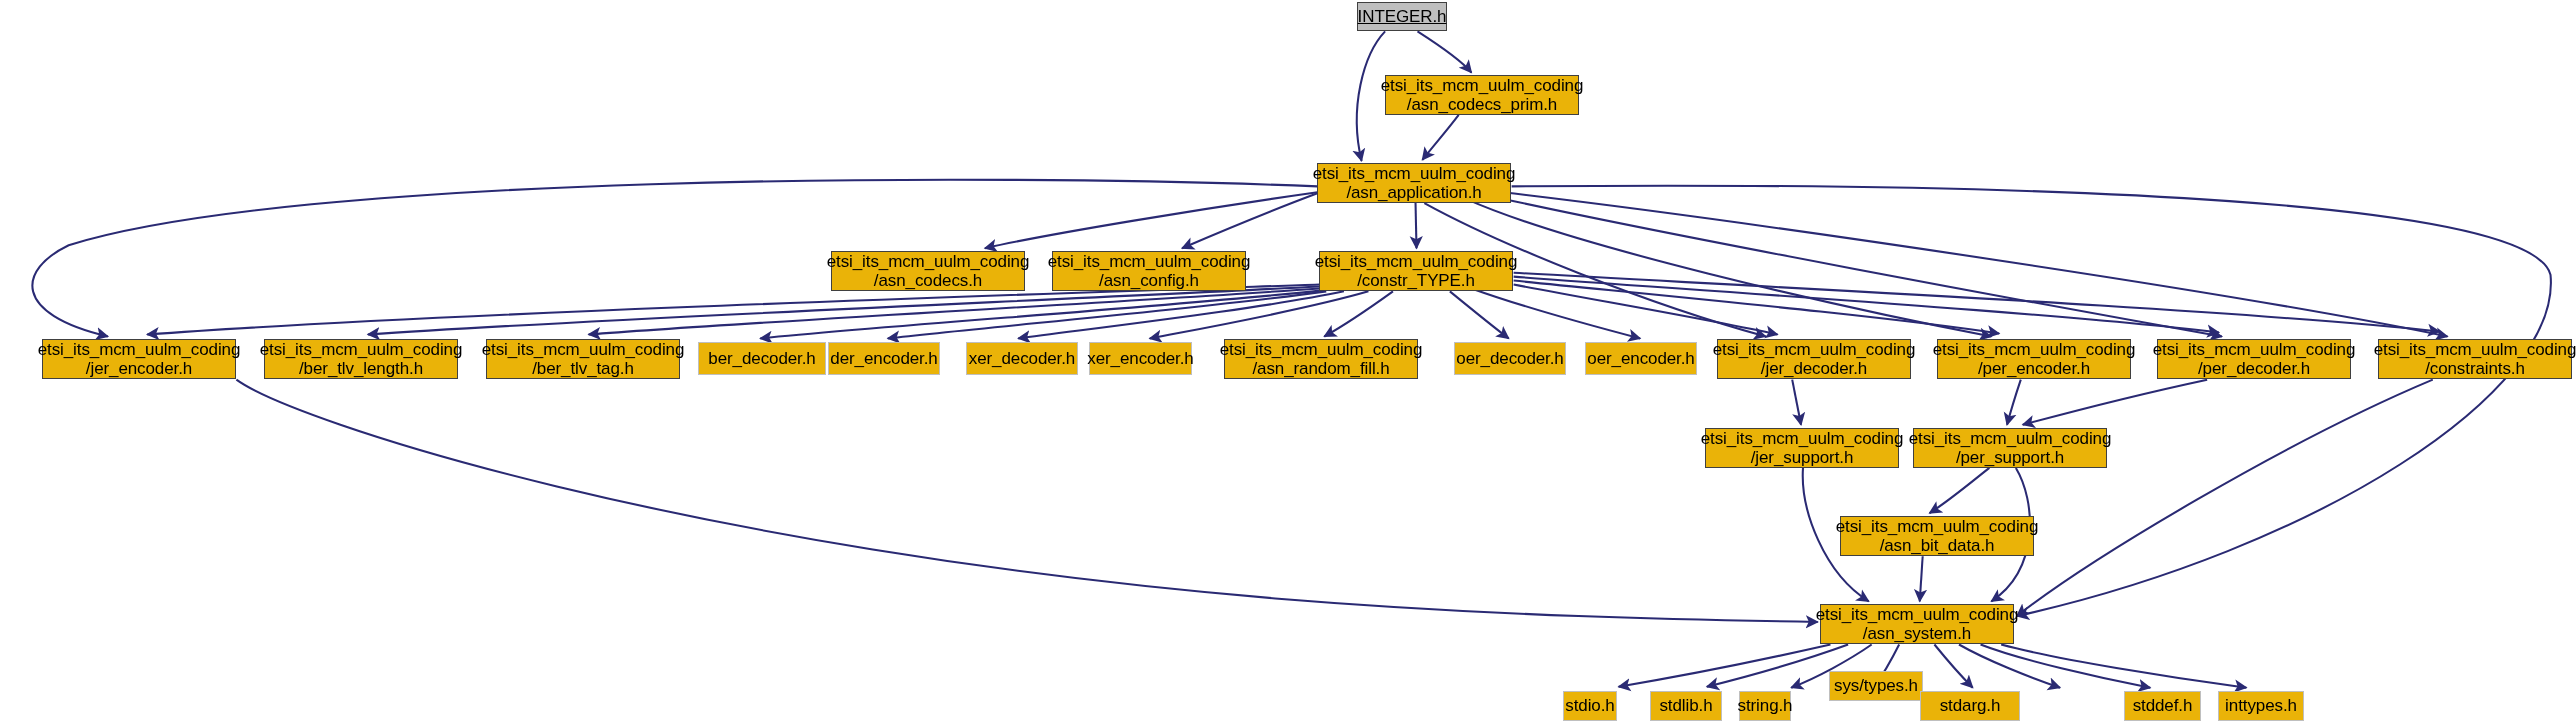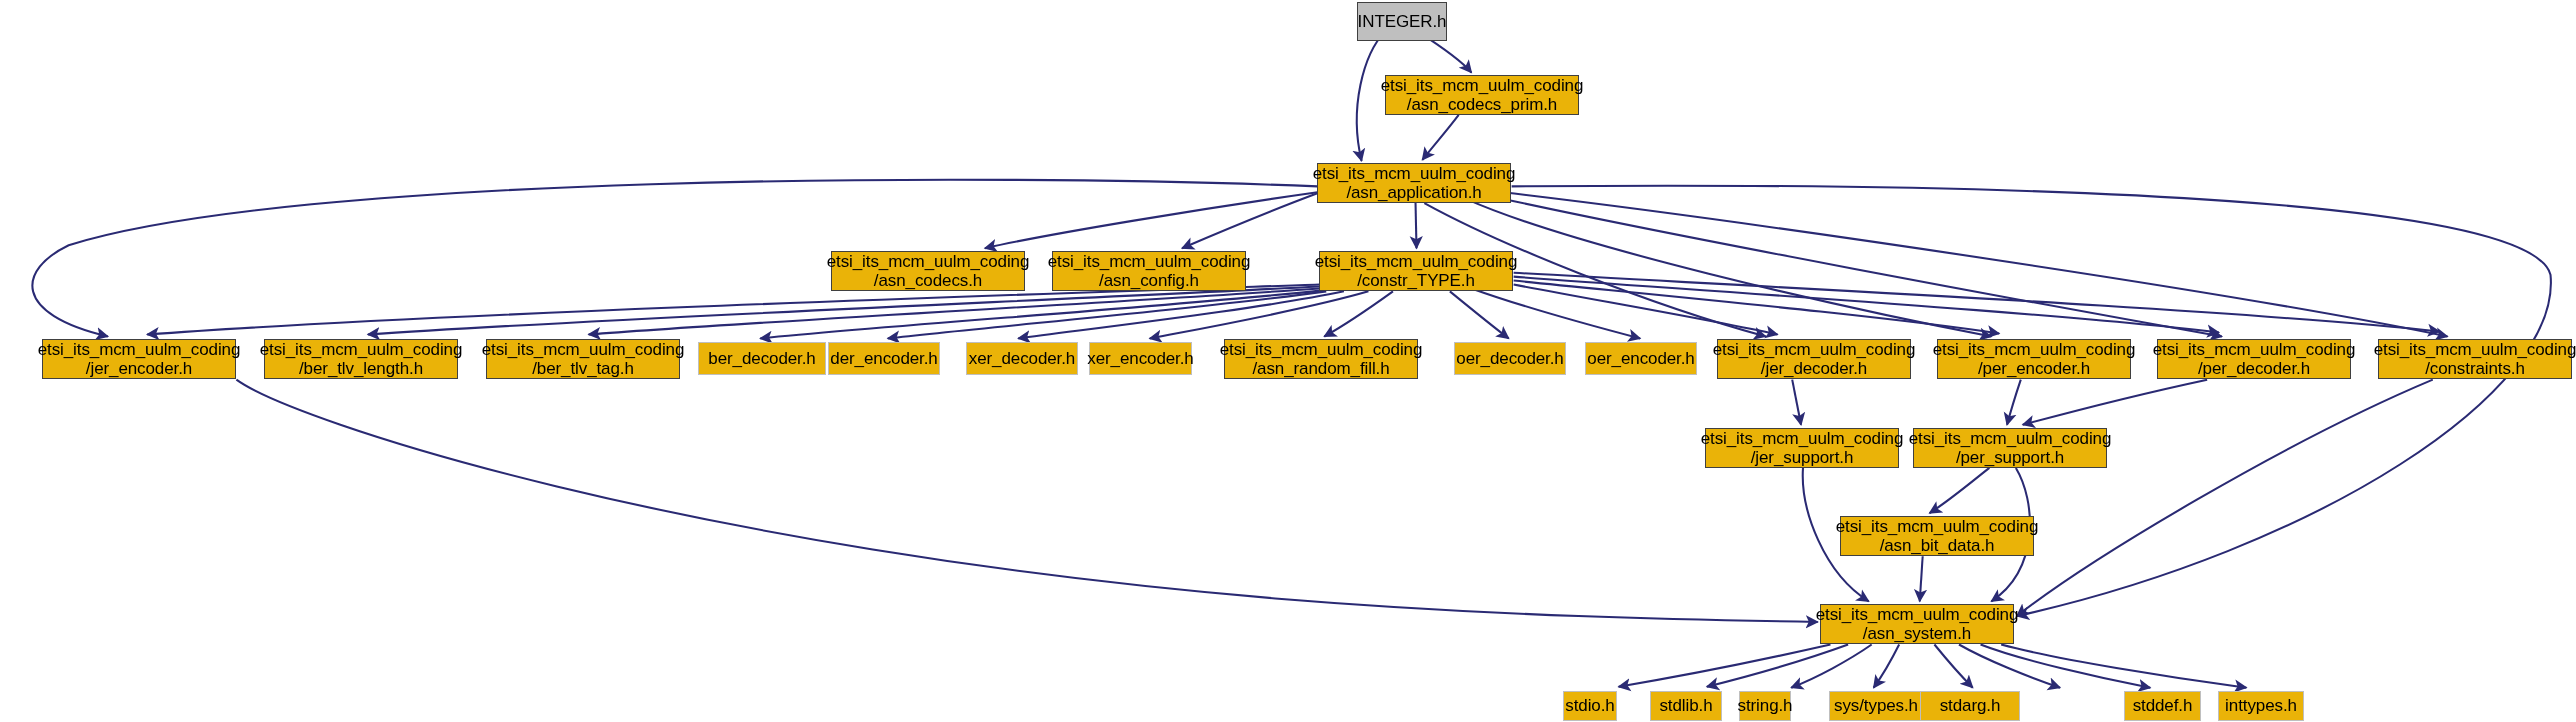--- a/index.html
+++ b/index.html
@@ -77,21 +77,21 @@
         <path d="M 1884,657 C 1840,673 1780,690 1740,700" marker-end="url(#arrow)" stroke="#2a2a73"></path>
         <path d="M 1908,657 C 1885,673 1852,691 1826,701" marker-end="url(#arrow)" stroke="#2a2a73"></path>
         <path d="M 1936,657 C 1928,673 1918,690 1910,701" marker-end="url(#arrow)" stroke="#2a2a73"></path>
         <path d="M 1972,657 C 1985,673 2000,690 2011,701" marker-end="url(#arrow)" stroke="#2a2a73"></path>
         <path d="M 1997,657 C 2025,673 2070,691 2100,701" marker-end="url(#arrow)" stroke="#2a2a73"></path>
         <path d="M 2019,657 C 2060,673 2140,691 2192,701" marker-end="url(#arrow)" stroke="#2a2a73"></path>
         <path d="M 2040,657 C 2095,672 2215,691 2290,701" marker-end="url(#arrow)" stroke="#2a2a73"></path>
       </g>
   </svg>
   <div id="node-layer">
-      <div class="node root" style="left: 1357px; top: 2px; width: 90px; height: 39px;"><span class="lbl">INTEGER.h</span></div>
+      <div class="node root" style="left: 1357px; top: 2px; width: 90px; height: 29px; text-decoration: underline;"><span class="lbl">INTEGER.h</span></div>
       <div class="node solid" style="left: 1385px; top: 75px; width: 194px; height: 40px;"><span class="lbl">etsi_its_mcm_uulm_coding
 /asn_codecs_prim.h</span></div>
       <div class="node solid" style="left: 1317px; top: 163px; width: 194px; height: 40px;"><span class="lbl">etsi_its_mcm_uulm_coding
 /asn_application.h</span></div>
       <div class="node solid" style="left: 831px; top: 251px; width: 194px; height: 40px;"><span class="lbl">etsi_its_mcm_uulm_coding
 /asn_codecs.h</span></div>
       <div class="node solid" style="left: 1052px; top: 251px; width: 194px; height: 40px;"><span class="lbl">etsi_its_mcm_uulm_coding
 /asn_config.h</span></div>
       <div class="node solid" style="left: 1319px; top: 251px; width: 194px; height: 40px;"><span class="lbl">etsi_its_mcm_uulm_coding
 /constr_TYPE.h</span></div>
@@ -121,20 +121,20 @@
 /jer_support.h</span></div>
       <div class="node solid" style="left: 1913px; top: 428px; width: 194px; height: 40px;"><span class="lbl">etsi_its_mcm_uulm_coding
 /per_support.h</span></div>
       <div class="node solid" style="left: 1840px; top: 516px; width: 194px; height: 40px;"><span class="lbl">etsi_its_mcm_uulm_coding
 /asn_bit_data.h</span></div>
       <div class="node solid" style="left: 1820px; top: 604px; width: 194px; height: 40px;"><span class="lbl">etsi_its_mcm_uulm_coding
 /asn_system.h</span></div>
       <div class="node" style="left: 1563px; top: 691px; width: 54px; height: 30px;"><span class="lbl">stdio.h</span></div>
       <div class="node" style="left: 1650px; top: 691px; width: 72px; height: 30px;"><span class="lbl">stdlib.h</span></div>
       <div class="node" style="left: 1739px; top: 691px; width: 52px; height: 30px;"><span class="lbl">string.h</span></div>
-      <div class="node" style="left: 1829px; top: 691px; width: 94px; height: 30px;"><span class="lbl">sys/types.h</span></div>
+      <div class="node" style="left: 1829px; top: 671px; width: 94px; height: 30px;"><span class="lbl">sys/types.h</span></div>
       <div class="node" style="left: 1941px; top: 691px; width: 71px; height: 30px;"><span class="lbl">stdarg.h</span></div>
       <div class="node" style="left: 1920px; top: 691px; width: 100px; height: 30px;"><span class="lbl">stdarg.h</span></div>
       <div class="node" style="left: 2124px; top: 691px; width: 77px; height: 30px;"><span class="lbl">stddef.h</span></div>
       <div class="node" style="left: 2218px; top: 691px; width: 86px; height: 30px;"><span class="lbl">inttypes.h</span></div>
     </div>
 </div>
 
 
 </body></html>

